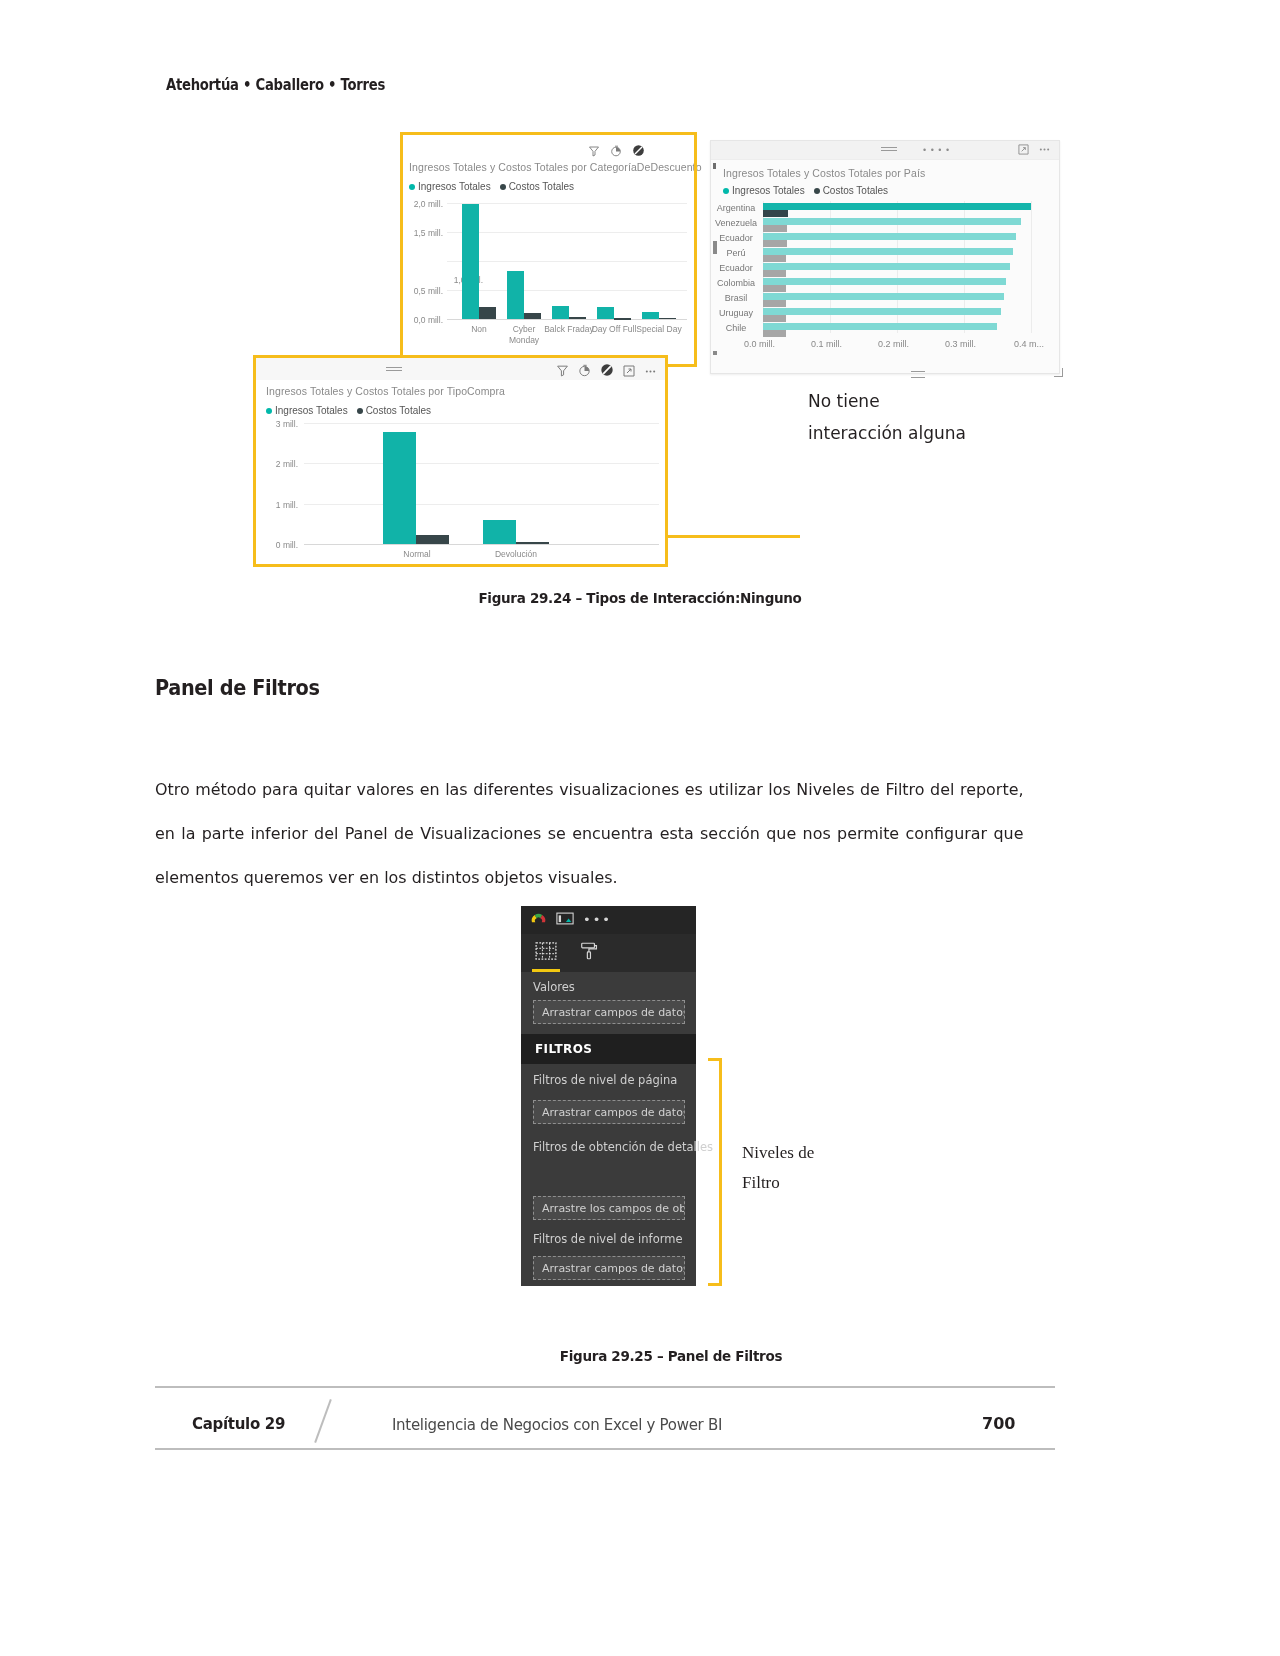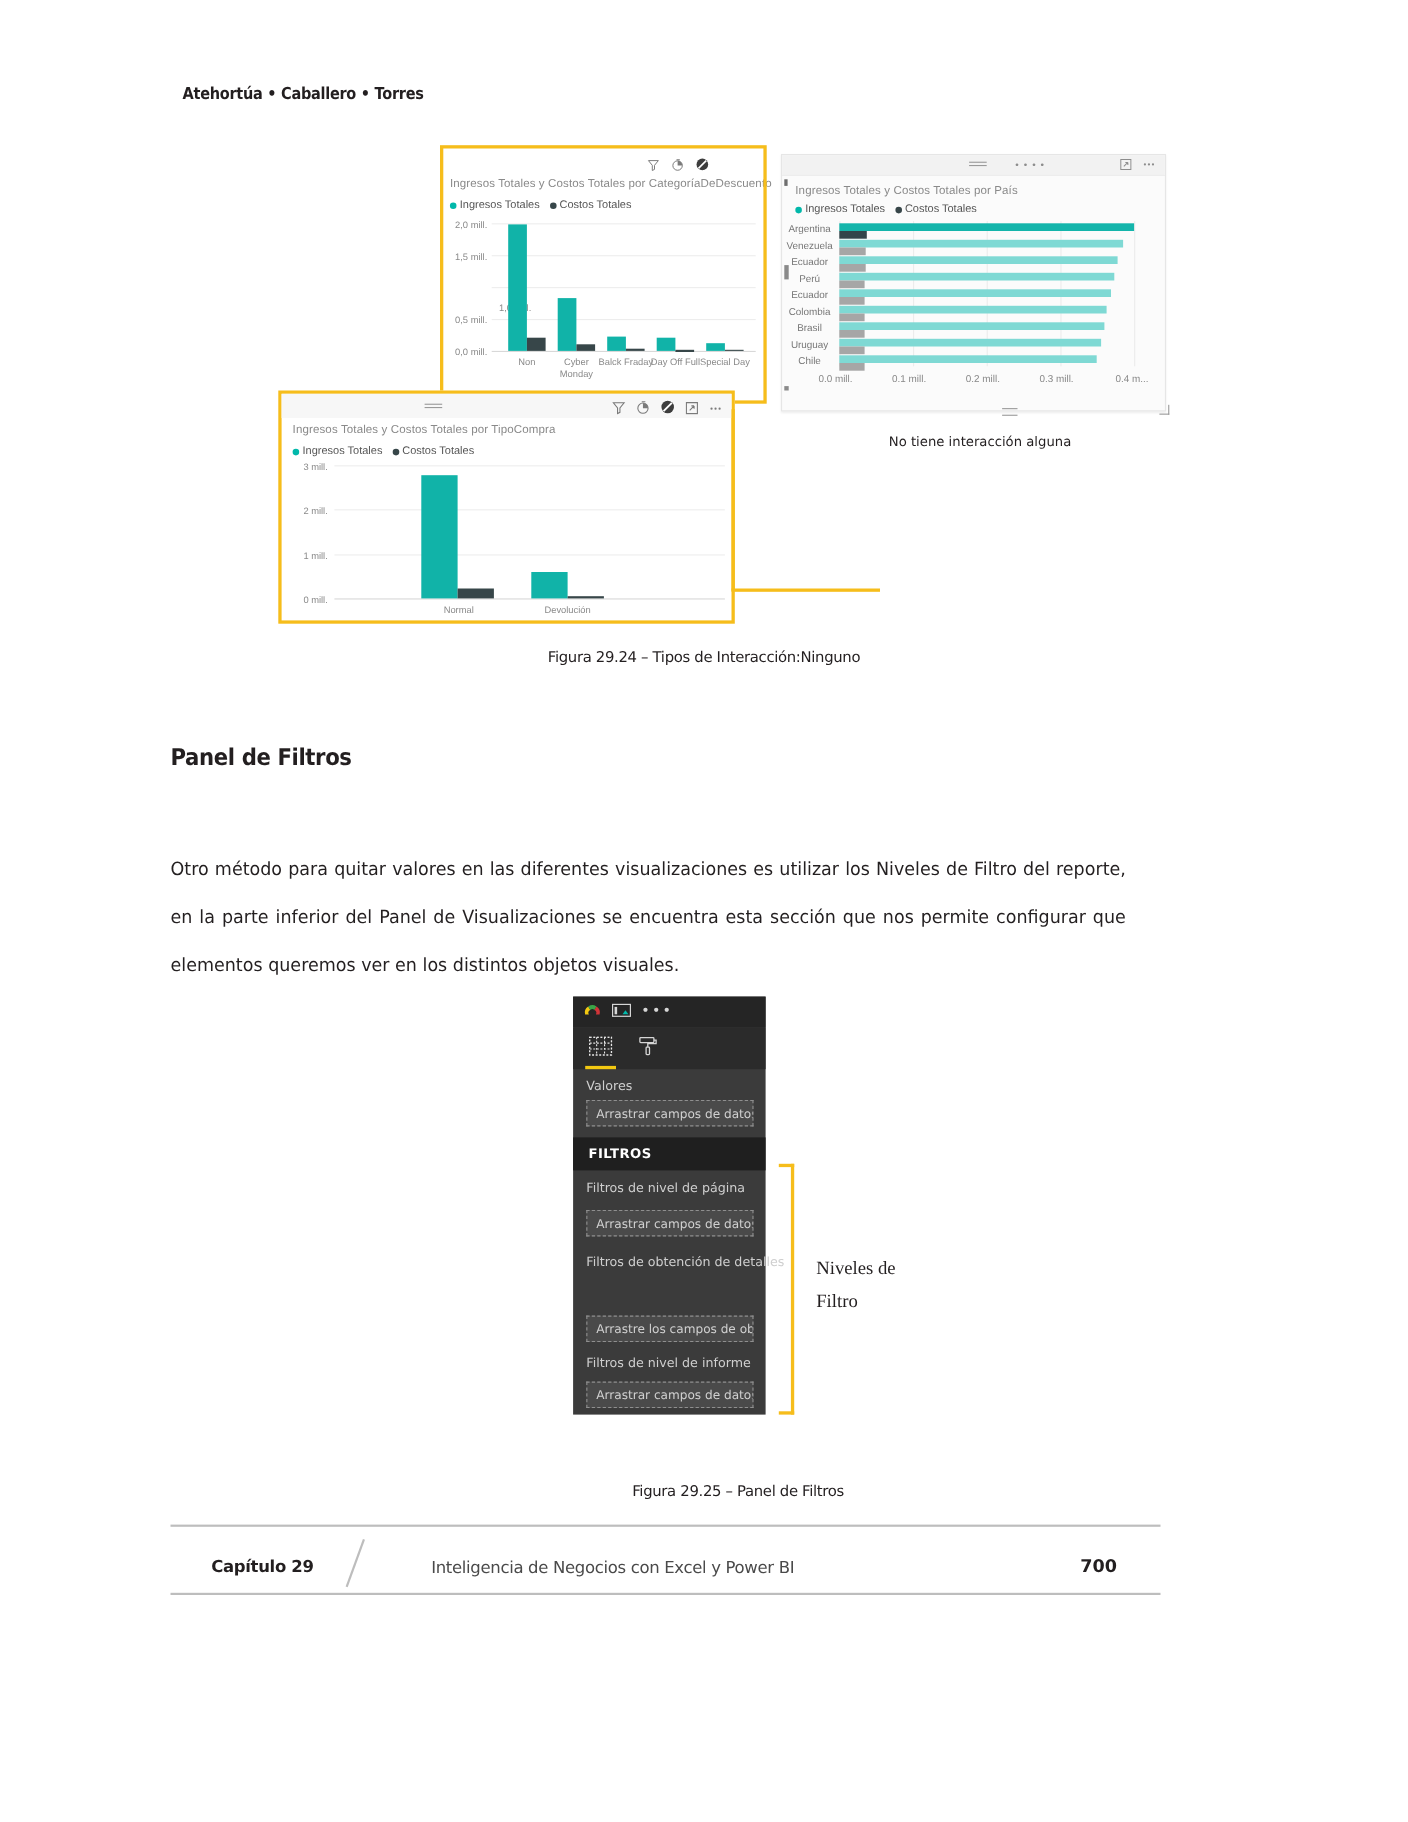--- a/index.html
+++ b/index.html
@@ -194,33 +194,33 @@
   .callout-line {
     position: absolute;
     background: #f6bd1b;
   }
   .callout-text {
     position: absolute;
     left: 808px;
     top: 385px;
     width: 170px;
     font-family: "DejaVu Sans", sans-serif;
-    font-size: 12px;
+    font-size: 17px;
     line-height: 32px;
     color: #231f20;
   }
 
   
   .fig-caption {
     position: absolute;
     width: 100%;
     text-align: center;
     font-family: "DejaVu Sans", sans-serif;
     font-size: 13.5px;
-    font-weight: 400;
+    font-weight: 700;
     letter-spacing: -0.3px;
     color: #231f20;
   }
 
   
   .section-heading {
     position: absolute;
     left: 155px;
     top: 676px;
     font-family: "DejaVu Sans", sans-serif;

